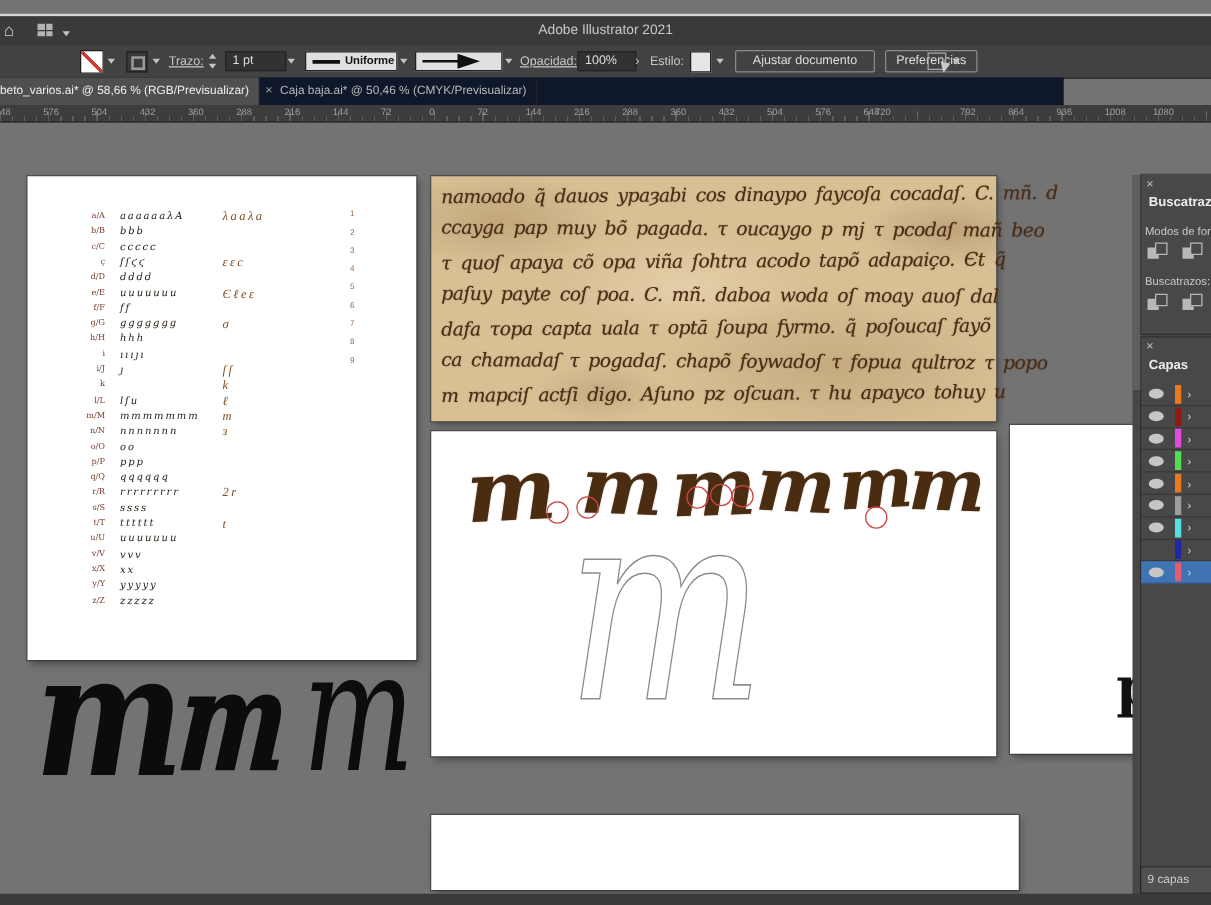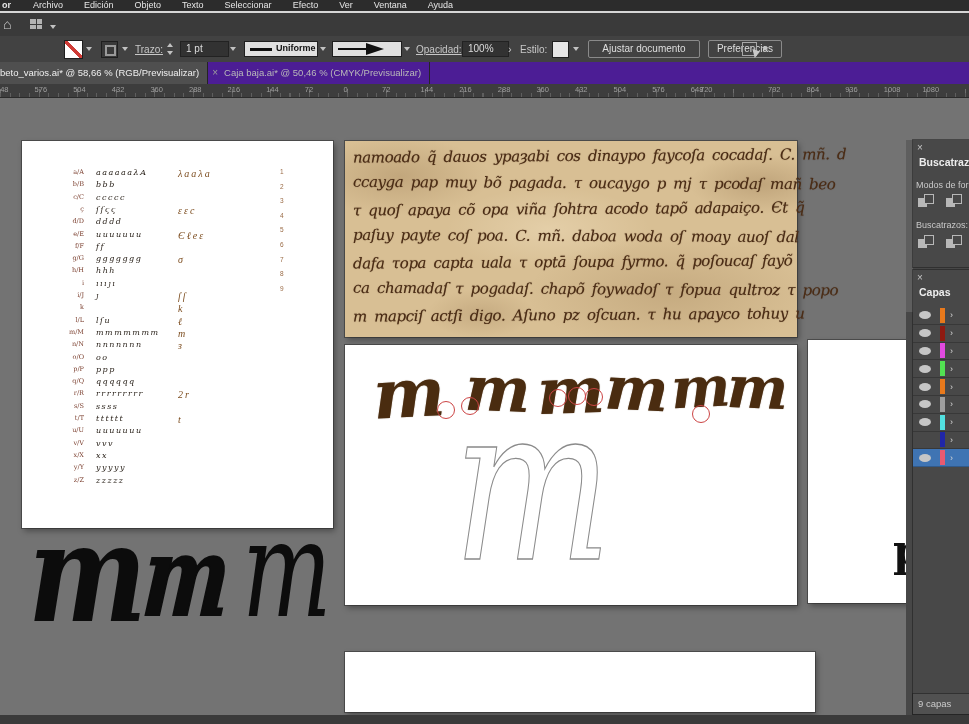--- a/index.html
+++ b/index.html
@@ -50,21 +50,21 @@
   .stylesw{left:552px;top:5px;width:15px;height:15px;background:#e6e6e6;border:1px solid #1f1f1f;}
   .btn{border:1px solid #8a8a8a;border-radius:2px;height:16px;line-height:16px;text-align:center;
     color:#dedede;top:4px;}
   .selopt-ic{left:742px;top:6px;width:13px;height:12px;border:1px solid #a8a8a8;}
   .selopt-ic span{position:absolute;right:-3px;bottom:-3px;width:0;height:0;
     border-top:8px solid #c9c9c9;border-left:5px solid transparent;border-right:3px solid transparent;
     transform:rotate(18deg);display:block;}
   .more{color:#c2c2c2;}
 
   
-  .tabbar{position:absolute;left:0;top:62px;width:969px;height:22px;background:#4c1d95;display:flex;}
+  .tabbar{position:absolute;left:0;top:62px;width:851px;height:22px;background:#0f172a;display:flex;}
   .tab{height:22px;line-height:22px;font-size:9.5px;color:#b9b9b9;display:flex;align-items:center;
     padding:0 8px 0 4px;border-right:1px solid #242424;white-space:nowrap;overflow:hidden;}
   .tab.active{background:#4f4f4f;color:#efefef;padding-left:0;}
   .tab-close{margin-right:6px;color:#9d9d9d;font-size:10px;}
 
   
   .ruler{position:absolute;left:0;top:84px;width:969px;height:13px;background:#3d3d3d;
     border-bottom:1px solid #2a2a2a;overflow:hidden;
     background-image:
       repeating-linear-gradient(to right,#5e5e5e 0 1px,transparent 1px 9.65px),
@@ -143,45 +143,32 @@
   .layers-status{position:absolute;left:913px;top:694px;width:56px;height:20px;background:#515151;
     color:#cccccc;font-size:9.5px;line-height:20px;padding-left:5px;box-sizing:border-box;
     box-shadow:0 0 0 1px rgba(25,25,25,.5);}
   .bottomstrip{position:absolute;left:0;top:715px;width:969px;height:9px;background:#3a3a3a;}
 </style>
 </head>
 <body>
 
 <div id="app">
 
-  <div class="menubar">
-    <span class="menu-overflow">or</span>
-    <span id="menu-items">
-        <span class="menu-item">Archivo</span>
-        <span class="menu-item">Edición</span>
-        <span class="menu-item">Objeto</span>
-        <span class="menu-item">Texto</span>
-        <span class="menu-item">Seleccionar</span>
-        <span class="menu-item">Efecto</span>
-        <span class="menu-item">Ver</span>
-        <span class="menu-item">Ventana</span>
-        <span class="menu-item">Ayuda</span>
-      </span>
-  </div>
   <div class="lightline"></div>
 
   <div class="titlebar">
     <span class="home-ic">⌂</span>
     <span class="grid-ic">
         <span></span>
         <span></span>
         <span></span>
         <span></span>
       </span>
     <span class="chev" style="position:absolute;left:50px;top:12px;"></span>
+    <div class="apptitle">Adobe Illustrator 2021</div>
   </div>
 
   <div class="controlbar">
     <span class="cb fillsw"></span>
     <span class="cb chev" style="left:86px;top:11px;"></span>
     <span class="cb strokesw">
         <span></span>
       </span>
     <span class="cb chev" style="left:122px;top:11px;"></span>
     <span class="cb lbl linklbl" style="left:135px;">Trazo:</span>

